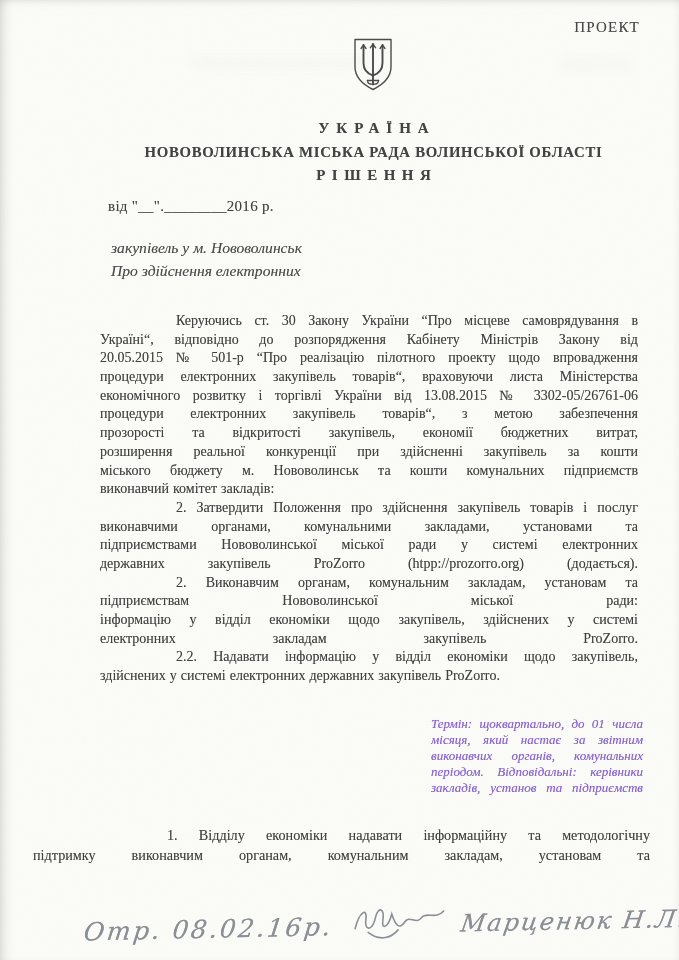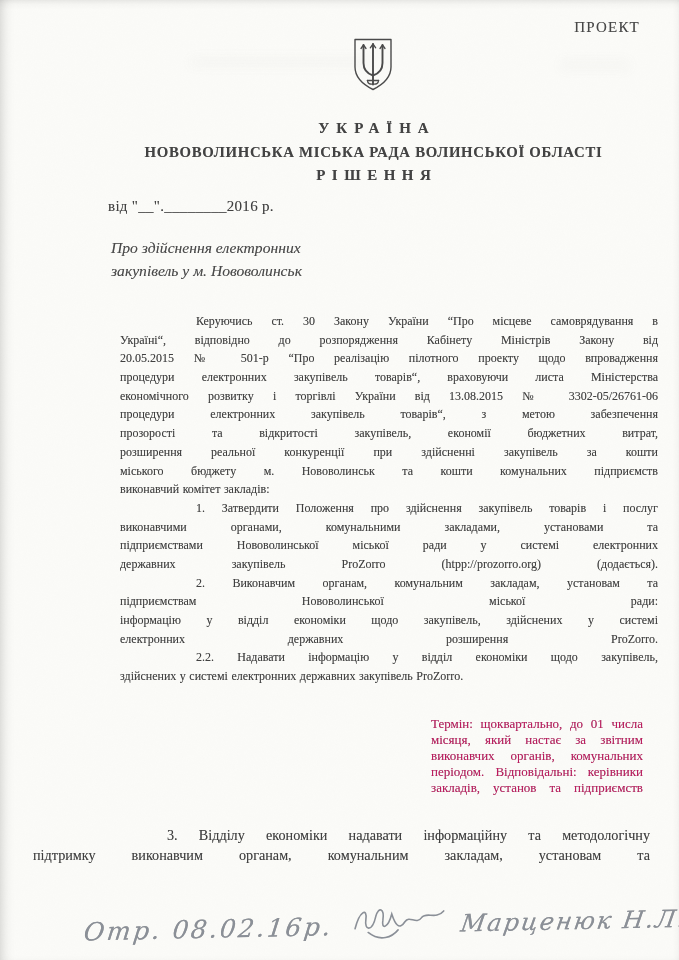--- a/index.html
+++ b/index.html
@@ -25,31 +25,31 @@
   }
   .hdr-center{position:absolute;left:0;width:679px;text-align:center;transform:translateX(34px);}
   .emblem{position:absolute;left:352px;top:37px;width:42px;height:55px;}
   .country{top:120px;font-weight:bold;font-size:15px;letter-spacing:7px;text-indent:7px;color:#424242;}
   .council{top:144px;font-weight:bold;font-size:14.8px;letter-spacing:.7px;color:#424242;}
   .doctype{top:167px;font-weight:bold;font-size:15px;letter-spacing:6.5px;text-indent:6.5px;color:#424242;}
   .dateline{position:absolute;left:108px;top:198px;font-size:15px;letter-spacing:.3px;}
 
   .subject{position:absolute;left:111px;top:236px;font-style:italic;font-size:15.6px;line-height:23px;color:#4a4a4a;}
 
-  .bodytext{position:absolute;left:120px;top:312px;width:538px;font-size:12px;}
+  .bodytext{position:absolute;left:100px;top:312px;width:538px;font-size:14px;}
   .ln{
     text-align:justify;text-align-last:justify;
     line-height:18.7px;height:18.7px;overflow:hidden;
     word-spacing:.5px;
   }
   .ln.first{text-indent:76px;}
   .ln.last{text-align-last:left;}
 
   .note{position:absolute;left:431px;top:716px;width:212px;
-        font-size:13px;color:#be185d;}
+        font-style:italic;font-size:13px;color:#8b5cf6;}
   .note .ln{line-height:15.9px;height:15.9px;word-spacing:.3px;}
 
   .item3{position:absolute;left:33px;top:826px;width:617px;font-size:14.2px;}
   .item3 .ln{line-height:19.5px;height:19.5px;}
   .item3 .ln.first{text-indent:134px;}
 
   .handwriting{
     position:absolute;left:84px;top:900px;width:520px;height:52px;
     color:#8a8f97;font-family:"DejaVu Serif", serif;font-style:italic;
     transform:rotate(-1.2deg);
@@ -83,57 +83,57 @@
     <path d="M15.5 43.5 C15.5 46.5 18 47.6 21 47 M26.5 43.5 C26.5 46.5 24 47.6 21 47" stroke-width="1.3"></path>
   </svg>
 
   <div class="hdr-center country">УКРАЇНА</div>
   <div class="hdr-center council">НОВОВОЛИНСЬКА МІСЬКА РАДА ВОЛИНСЬКОЇ ОБЛАСТІ</div>
   <div class="hdr-center doctype">РІШЕННЯ</div>
 
   <div class="dateline">від "__".________2016 р.</div>
 
   <div class="subject">
+    <div>закупівель у м. Нововолинськ</div>
     <div>Про здійснення електронних</div>
-    <div>закупівель у м. Нововолинськ</div>
   </div>
 
   <div class="bodytext">
       <div class="ln first">Керуючись ст. 30 Закону України “Про місцеве самоврядування в</div>
       <div class="ln full">Україні“, відповідно до розпорядження Кабінету Міністрів Закону від</div>
       <div class="ln full">20.05.2015 № 501-р “Про реалізацію пілотного проекту щодо впровадження</div>
       <div class="ln full">процедури електронних закупівель товарів“, враховуючи листа Міністерства</div>
       <div class="ln full">економічного розвитку і торгівлі України від 13.08.2015 № 3302-05/26761-06</div>
       <div class="ln full">процедури електронних закупівель товарів“, з метою забезпечення</div>
       <div class="ln full">прозорості та відкритості закупівель, економії бюджетних витрат,</div>
       <div class="ln full">розширення реальної конкуренції при здійсненні закупівель за кошти</div>
       <div class="ln full">міського бюджету м. Нововолинськ та кошти комунальних підприємств</div>
       <div class="ln last">виконавчий комітет закладів:</div>
-      <div class="ln first">1. Затвердити Положення про здійснення закупівель товарів і послуг</div>
+      <div class="ln first">2. Затвердити Положення про здійснення закупівель товарів і послуг</div>
       <div class="ln full">виконавчими органами, комунальними закладами, установами та</div>
       <div class="ln full">підприємствами Нововолинської міської ради у системі електронних</div>
       <div class="ln full">державних закупівель ProZorro (htpp://prozorro.org) (додається).</div>
       <div class="ln first">2. Виконавчим органам, комунальним закладам, установам та</div>
       <div class="ln full">підприємствам Нововолинської міської ради:</div>
       <div class="ln full">інформацію у відділ економіки щодо закупівель, здійснених у системі</div>
-      <div class="ln full">електронних державних розширення ProZorro.</div>
+      <div class="ln full">електронних закладам закупівель ProZorro.</div>
       <div class="ln first">2.2. Надавати інформацію у відділ економіки щодо закупівель,</div>
       <div class="ln last">здійснених у системі електронних державних закупівель ProZorro.</div>
     </div>
 
   <div class="note">
       <div class="ln full">Термін: щоквартально, до 01 числа</div>
       <div class="ln full">місяця, який настає за звітним</div>
       <div class="ln full">виконавчих органів, комунальних</div>
       <div class="ln full">періодом. Відповідальні: керівники</div>
       <div class="ln full">закладів, установ та підприємств</div>
     </div>
 
   <div class="item3">
-      <div class="ln first">3. Відділу економіки надавати інформаційну та методологічну</div>
+      <div class="ln first">1. Відділу економіки надавати інформаційну та методологічну</div>
       <div class="ln full">підтримку виконавчим органам, комунальним закладам, установам та</div>
     </div>
 
   <div class="handwriting">
     <span class="hand-text">Отр. 08.02.16р.</span>
     <svg class="sig" width="96" height="40" viewBox="0 0 96 40" fill="none" stroke="#8a8f97" stroke-width="1.6" stroke-linecap="round">
       <path d="M4 28 C9 10 17 7 15 19 C13 30 21 32 25 16 C28 6 34 8 32 20 C30 30 37 28 41 14 C44 24 48 31 54 22 C59 15 65 26 71 18 C76 12 85 21 93 12"></path>
       <path d="M17 32 C29 42 41 37 47 30"></path>
     </svg>
     <span class="hand-name">Марценюк Н.Л.</span>

